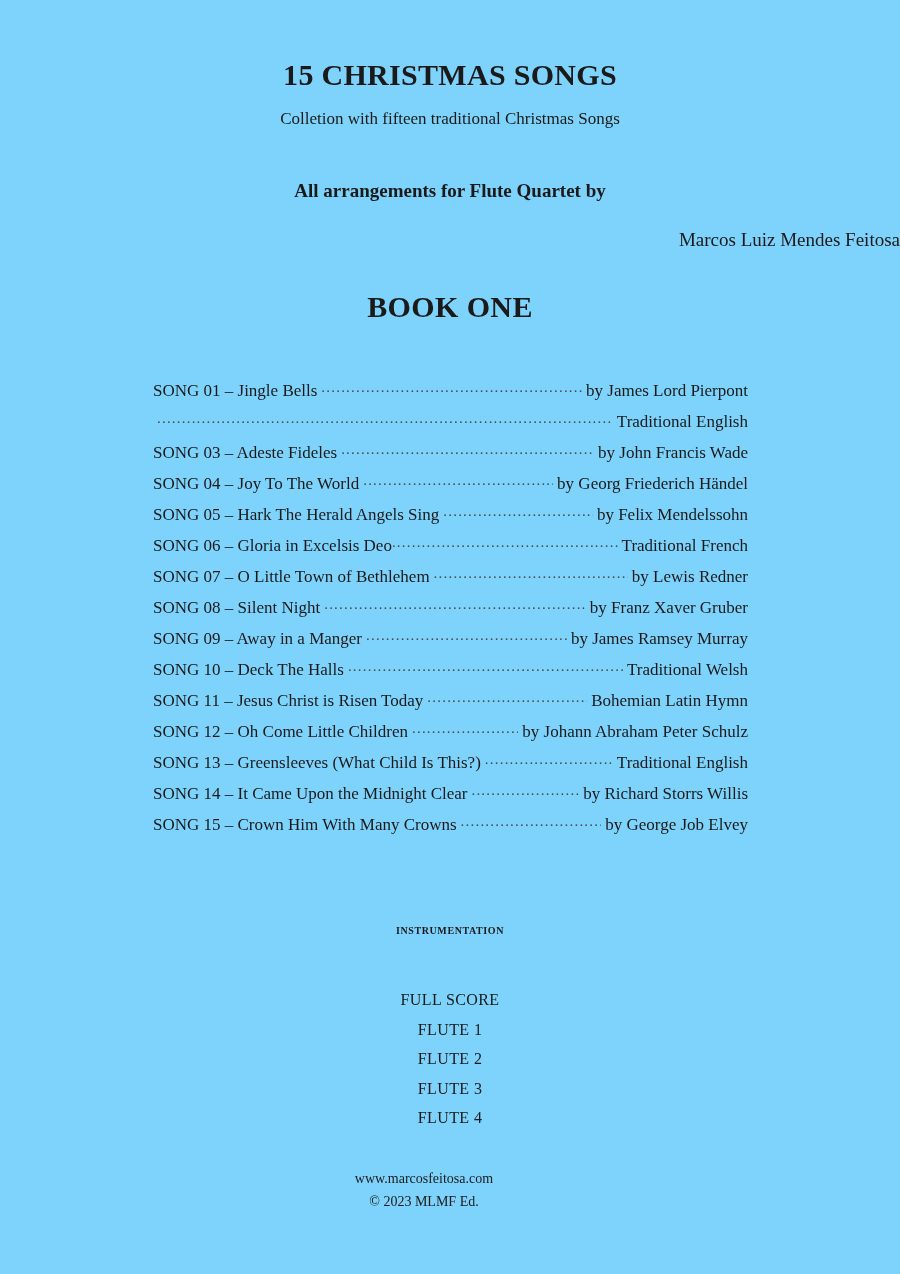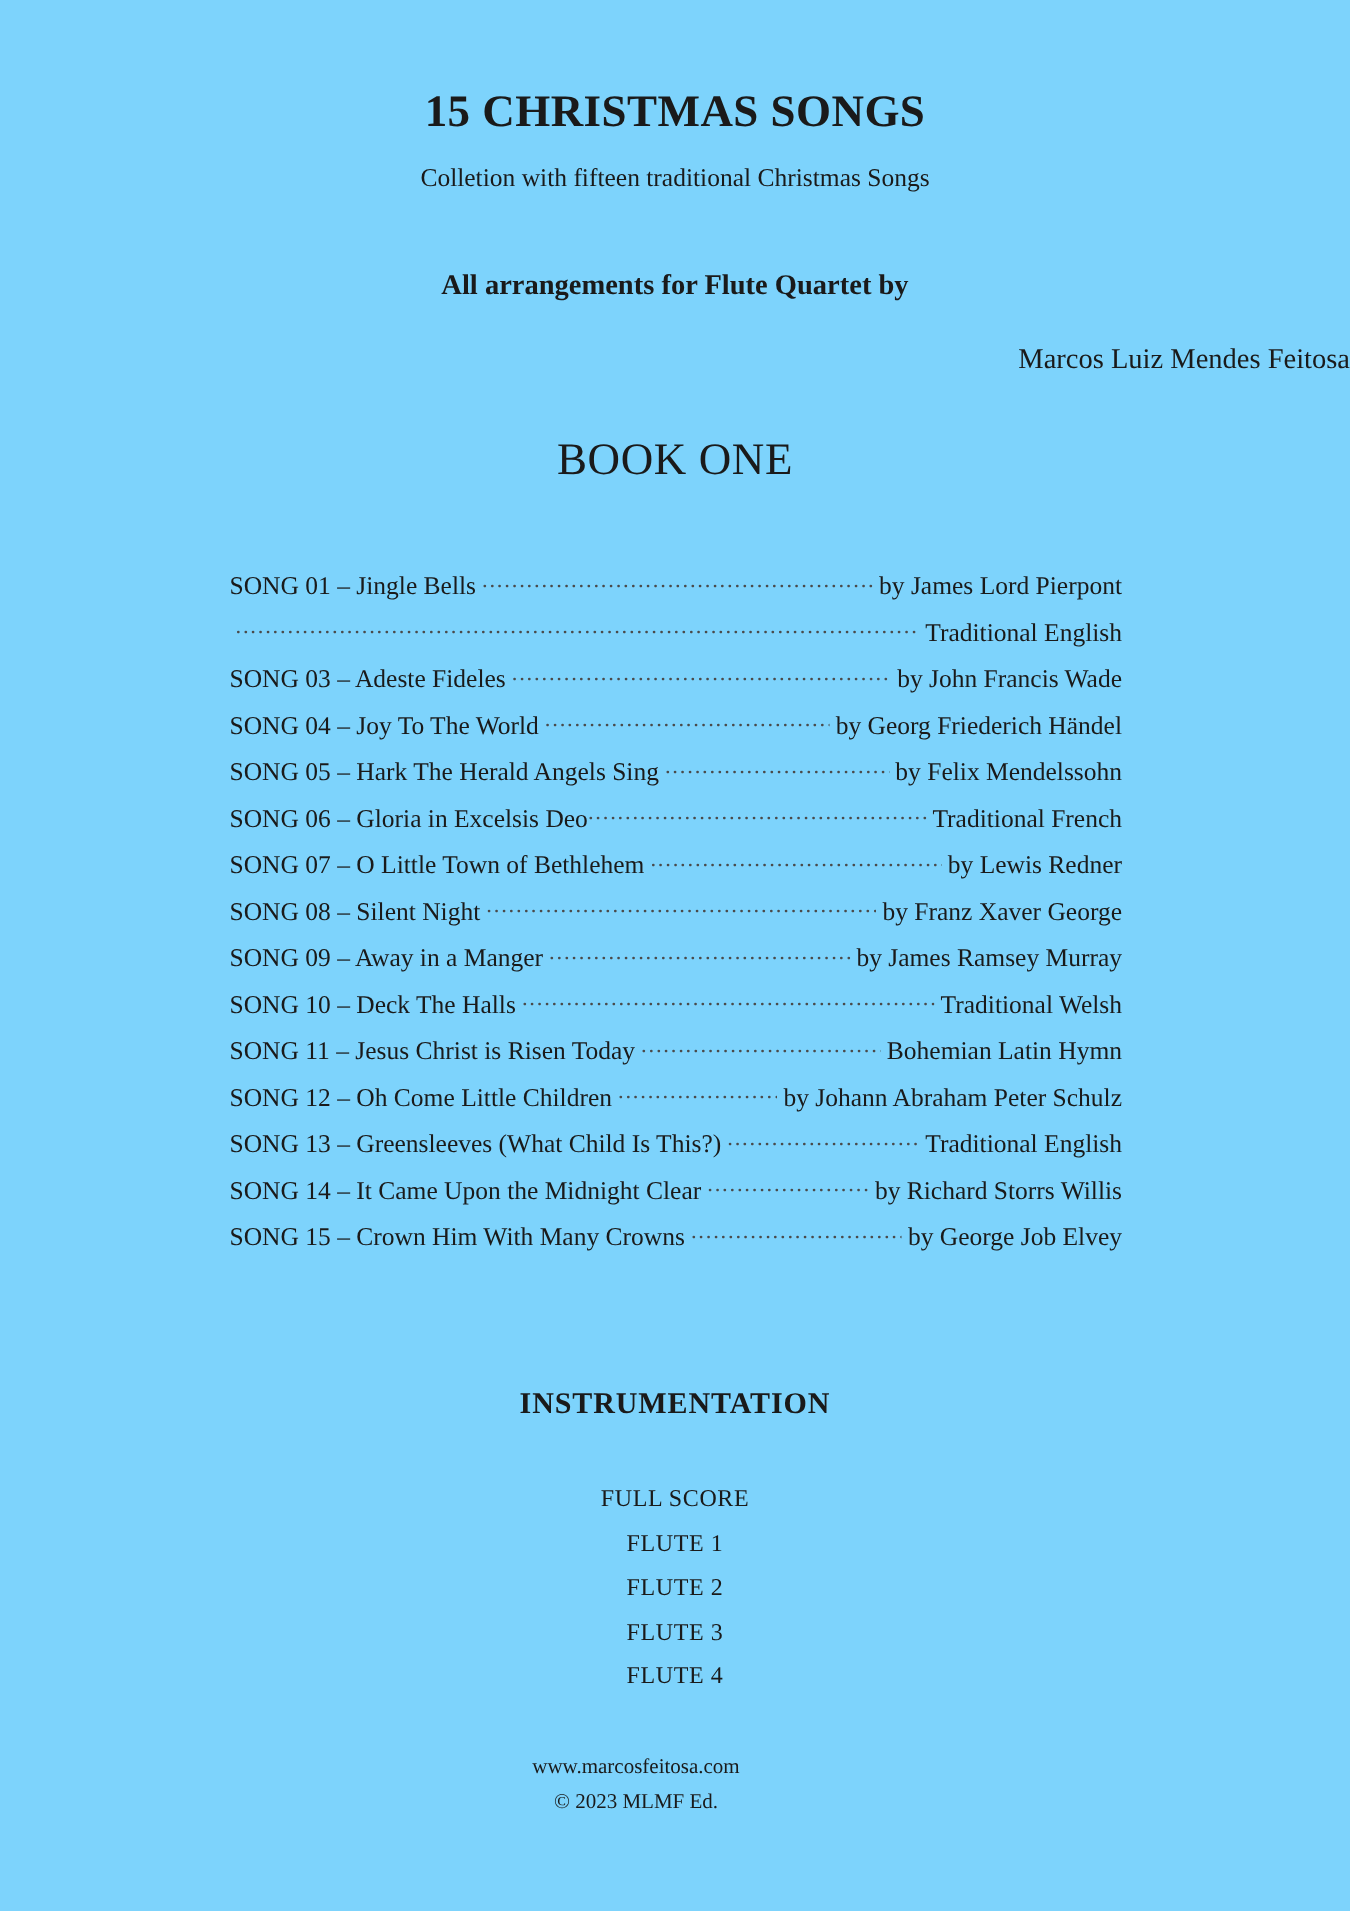--- a/index.html
+++ b/index.html
@@ -56,21 +56,21 @@
     font-size: 19px;
     font-weight: normal;
   }
   .book-title {
     position: absolute;
     top: 290px;
     left: 0;
     width: 900px;
     text-align: center;
     font-size: 30px;
-    font-weight: normal;
+    font-weight: bold;
     letter-spacing: 0.4px;
   }
 
   
   .song-list {
     position: absolute;
     top: 375px;
     left: 153px;
     width: 595px;
   }
@@ -103,21 +103,21 @@
     flex: 0 0 auto;
   }
 
   
   .instrumentation-title {
     position: absolute;
     top: 925px;
     left: 0;
     width: 900px;
     text-align: center;
-    font-size: 20px;
+    font-size: 10px;
     font-weight: bold;
     letter-spacing: 0.6px;
   }
   .instrument-list {
     position: absolute;
     top: 985px;
     left: 0;
     width: 900px;
     text-align: center;
   }
@@ -187,21 +187,21 @@
         <span class="song-credit">Traditional French</span>
       </div>
       <div class="song-row">
         <span class="song-label">SONG 07 – O Little Town of Bethlehem</span>
         <span class="song-leader">.......................................................................................................................</span>
         <span class="song-credit">by Lewis Redner</span>
       </div>
       <div class="song-row">
         <span class="song-label">SONG 08 – Silent Night</span>
         <span class="song-leader">.......................................................................................................................</span>
-        <span class="song-credit">by Franz Xaver George</span>
+        <span class="song-credit">by Franz Xaver Gruber</span>
       </div>
       <div class="song-row">
         <span class="song-label">SONG 09 – Away in a Manger</span>
         <span class="song-leader">.......................................................................................................................</span>
         <span class="song-credit">by James Ramsey Murray</span>
       </div>
       <div class="song-row">
         <span class="song-label">SONG 10 – Deck The Halls</span>
         <span class="song-leader">.......................................................................................................................</span>
         <span class="song-credit">Traditional Welsh</span>

